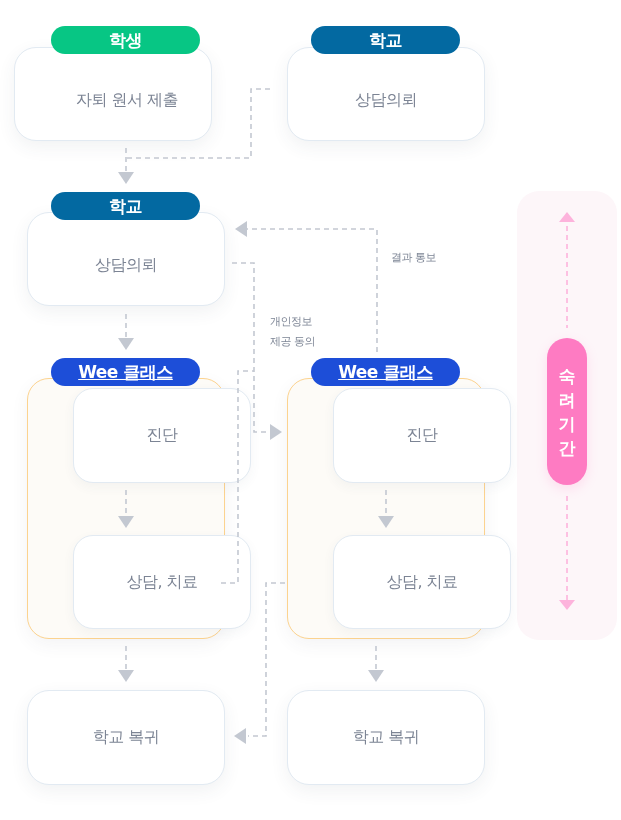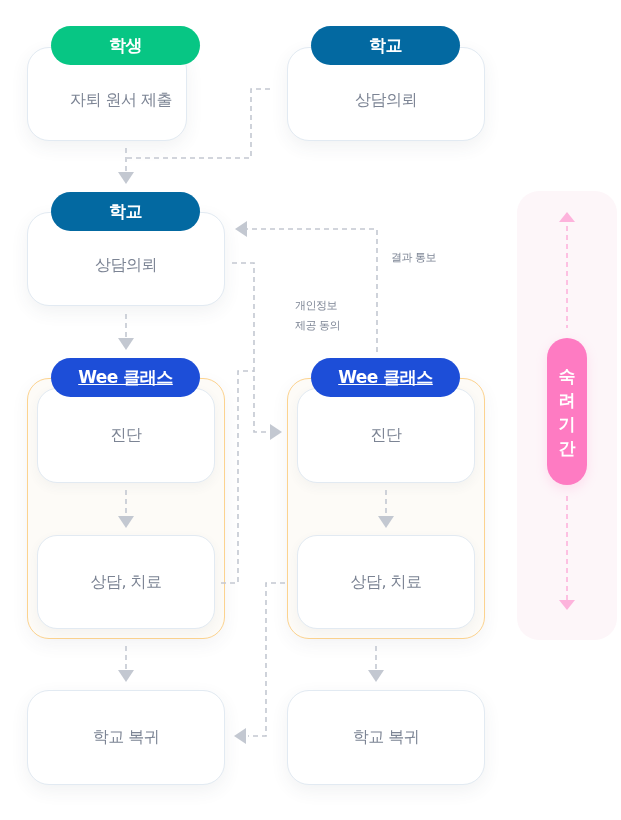--- a/index.html
+++ b/index.html
@@ -27,24 +27,25 @@
       box-shadow: 0 6px 18px rgba(60, 70, 90, 0.06);
     }
     .inner {
       position: absolute; box-sizing: border-box;
       background: #ffffff;
       border: 1px solid #e2eaf2;
       border-radius: 20px;
       display: flex; align-items: center; justify-content: center;
       color: #7c8494; font-size: 16px; letter-spacing: -0.5px;
       box-shadow: 0 4px 12px rgba(60, 70, 90, 0.05);
+      margin-left: 36px;
     }
     .badge {
       position: absolute; box-sizing: border-box;
-      height: 39px; width: 149px; border-radius: 20px;
+      height: 28px; width: 149px; border-radius: 20px;
       color: #ffffff; font-weight: bold; font-size: 17px;
       display: flex; align-items: center; justify-content: center;
       letter-spacing: -0.5px; z-index: 3;
     }
     .badge.green { background: #07c684; }
     .badge.blue { background: #0369a1; }
     .badge.orange { background: #1d4ed8; text-decoration: underline; }
     .note {
       position: absolute; color: #7c8494; font-size: 11px; line-height: 20px;
       letter-spacing: -0.5px;
@@ -67,21 +68,21 @@
 <body>
 
 <div class="period"></div>
 <div class="period-pill">
   <span>숙</span>
   <span>려</span>
   <span>기</span>
   <span>간</span>
 </div>
 
-<div class="box" style="left:27px; top:47px; width:160px; height:94px;padding-left:28px;">
+<div class="box" style="left:14px; top:47px; width:198px; height:94px;padding-left:28px;">
   <span class="label">자퇴 원서 제출</span>
 </div>
 <div class="badge green" style="left:51px; top:26px;">학생</div>
 
 <div class="box" style="left:287px; top:47px; width:198px; height:94px;">
   <span class="label">상담의뢰</span>
 </div>
 <div class="badge blue" style="left:311px; top:26px;">학교</div>
 
 <div class="box" style="left:27px; top:212px; width:198px; height:94px;">
@@ -108,21 +109,21 @@
 <div class="badge orange" style="left:311px; top:358px;">Wee 클래스</div>
 
 <div class="box center" style="left:27px; top:690px; width:198px; height:95px;">
   <span class="label">학교 복귀</span>
 </div>
 <div class="box center" style="left:287px; top:690px; width:198px; height:95px;">
   <span class="label">학교 복귀</span>
 </div>
 
 <div class="note" style="left:391px; top:248px;">결과 통보</div>
-<div class="note" style="left:270px; top:296px;margin-left:25px;">
+<div class="note" style="left:270px; top:312px;">
   <div>개인정보</div>
   <div>제공 동의</div>
 </div>
 
 <svg class="lines" width="621" height="820" viewBox="0 0 621 820">
   <g fill="none" stroke="#c3c8d1" stroke-width="1.6" stroke-dasharray="5 4">
 
     <path d="M126 148 V172"></path>
 
     <path d="M270 89 H251 V158 H126"></path>

